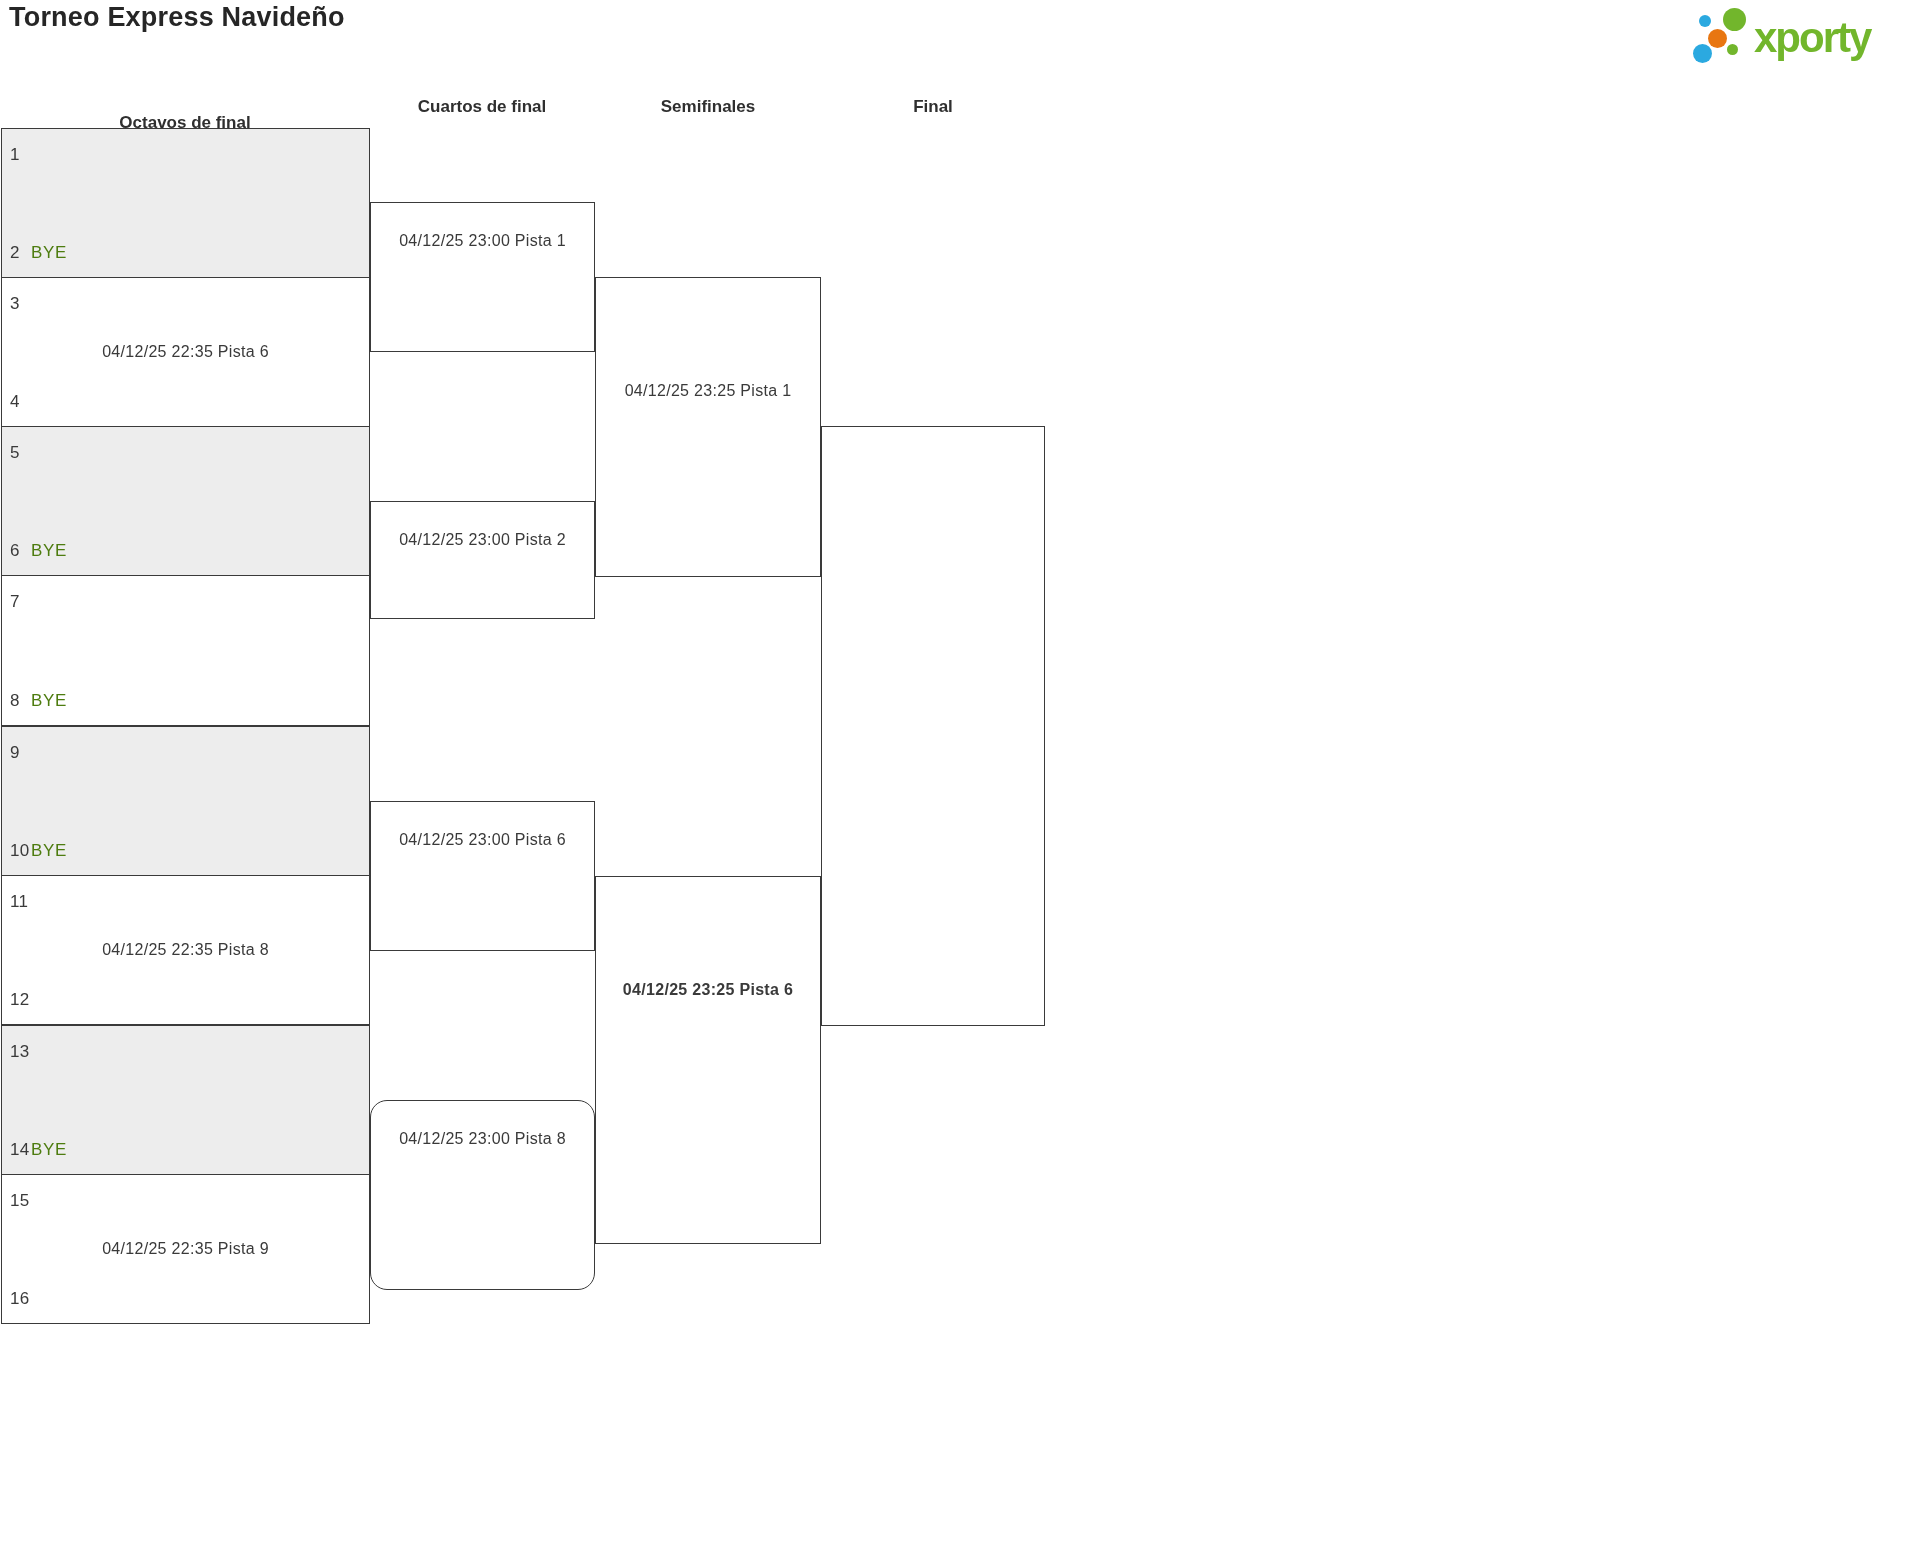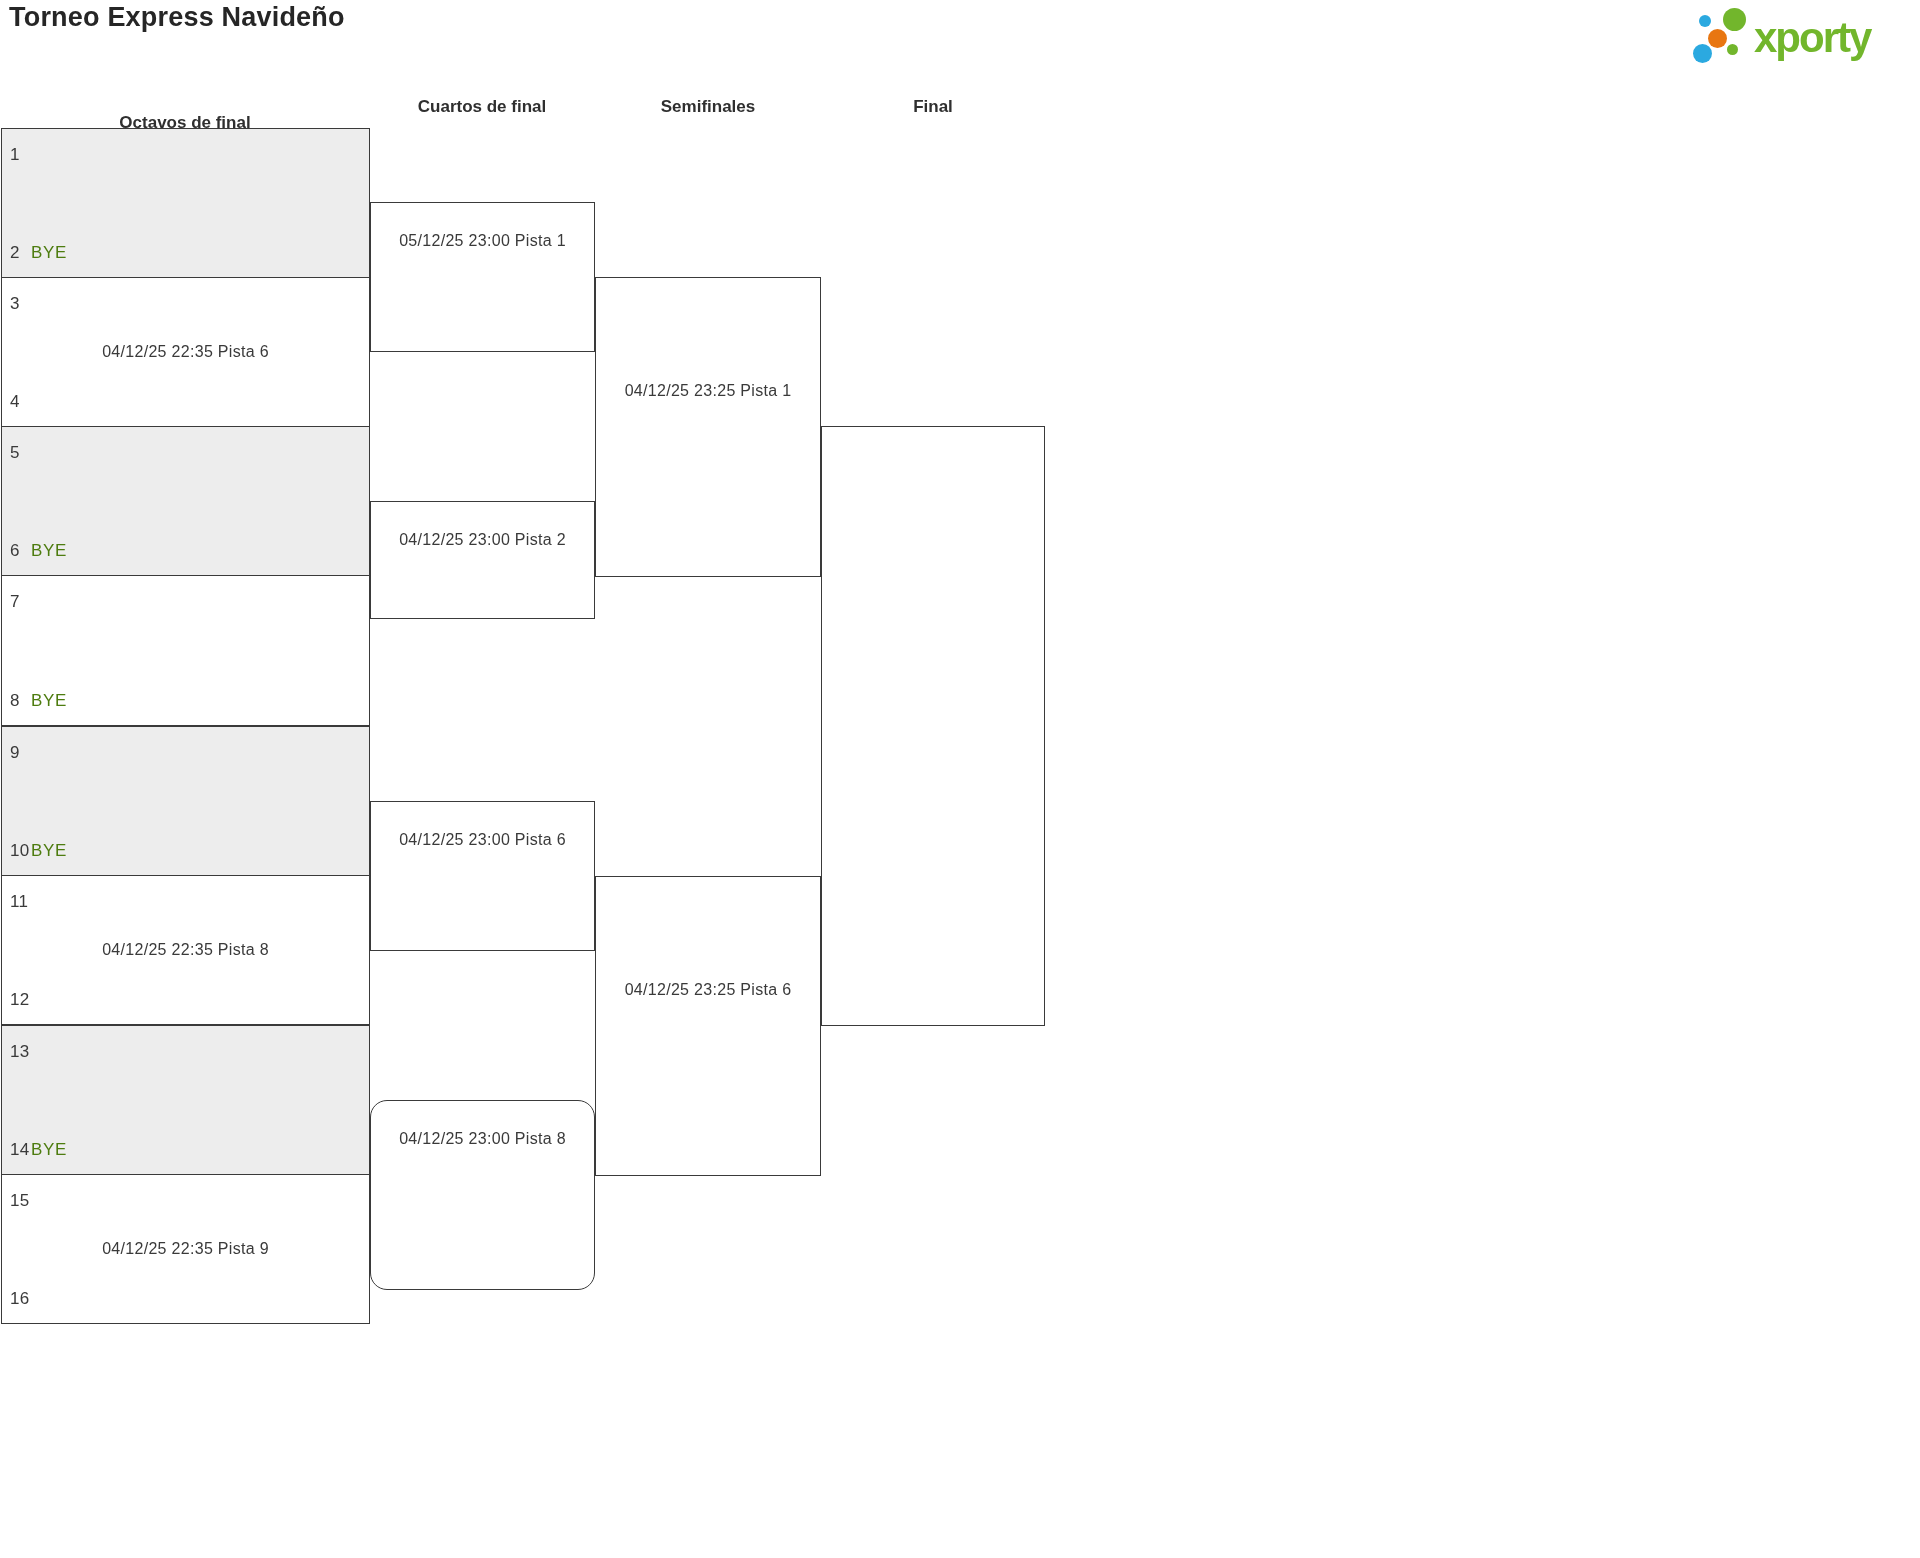--- a/index.html
+++ b/index.html
@@ -154,36 +154,36 @@
       <span class="pname"></span>
     </div>
     <div class="mtime">04/12/25 22:35 Pista 9</div>
     <div class="slot bottom">
       <span class="seed">16</span>
       <span class="pname"></span>
     </div>
   </div>
 
   <div class="box col-qf" style="top:202px;height:150px;">
-    <div class="mtime">05/12/25 23:00 Pista 1</div>
+    <div class="mtime">04/12/25 23:00 Pista 1</div>
   </div>
   <div class="box col-qf" style="top:501px;height:118px;">
     <div class="mtime">04/12/25 23:00 Pista 2</div>
   </div>
   <div class="box col-qf" style="top:801px;height:150px;">
     <div class="mtime">04/12/25 23:00 Pista 6</div>
   </div>
   <div class="box col-qf" style="top:1100px;height:190px;border-radius:17px;">
     <div class="mtime">04/12/25 23:00 Pista 8</div>
   </div>
 
   <div class="box col-sf" style="top:277px;height:300px;padding-left:23px;">
     <div class="mtime">04/12/25 23:25 Pista 1</div>
   </div>
-  <div class="box col-sf" style="top:876px;height:300px;">
+  <div class="box col-sf" style="top:876px;height:368px;font-weight:bold;">
     <div class="mtime">04/12/25 23:25 Pista 6</div>
   </div>
 
   <div class="box col-final" style="top:426px;height:600px;">
     <div class="mtime"></div>
   </div>
 
 </div>
 
 </body></html>

